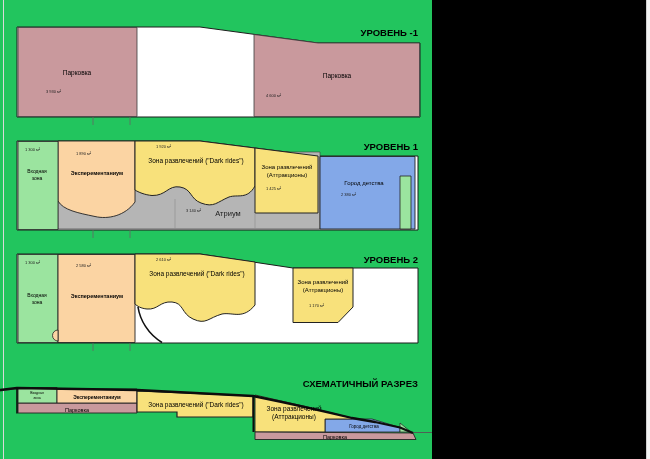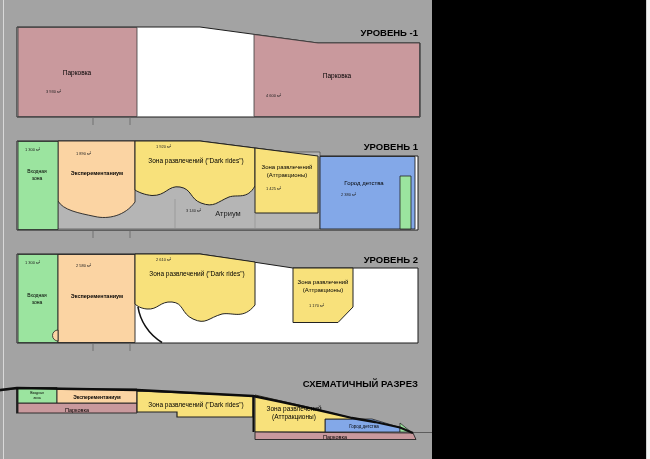--- a/index.html
+++ b/index.html
@@ -1,16 +1,16 @@
 <!DOCTYPE html>
 <html><head>
 <meta charset="utf-8">
 <style>
   html,body{margin:0;padding:0;background:#888;}
-  .page{position:relative;width:650px;height:459px;background:#a3a3a3;overflow:hidden;
+  .page{position:relative;width:650px;height:459px;background:#22c55e;overflow:hidden;
         font-family:"Liberation Sans",sans-serif;}
   .page-edge{position:absolute;left:3px;top:0;width:1px;height:459px;background:#d9d9d9;}
   .plans-svg{position:absolute;left:0;top:0;}
   .black-panel{position:absolute;left:432px;top:0;width:214px;height:459px;background:#000;}
   .right-edge{position:absolute;left:646px;top:0;width:4px;height:459px;background:#f2f2f2;border-left:1px solid #cfcfcf;}
 
   
   .t-title{font:bold 9.5px "Liberation Sans",sans-serif;fill:#000;}
   .t-zone{font:6.5px "Liberation Sans",sans-serif;fill:#000;}
   .t-zone-sm{font:6px "Liberation Sans",sans-serif;fill:#000;}

